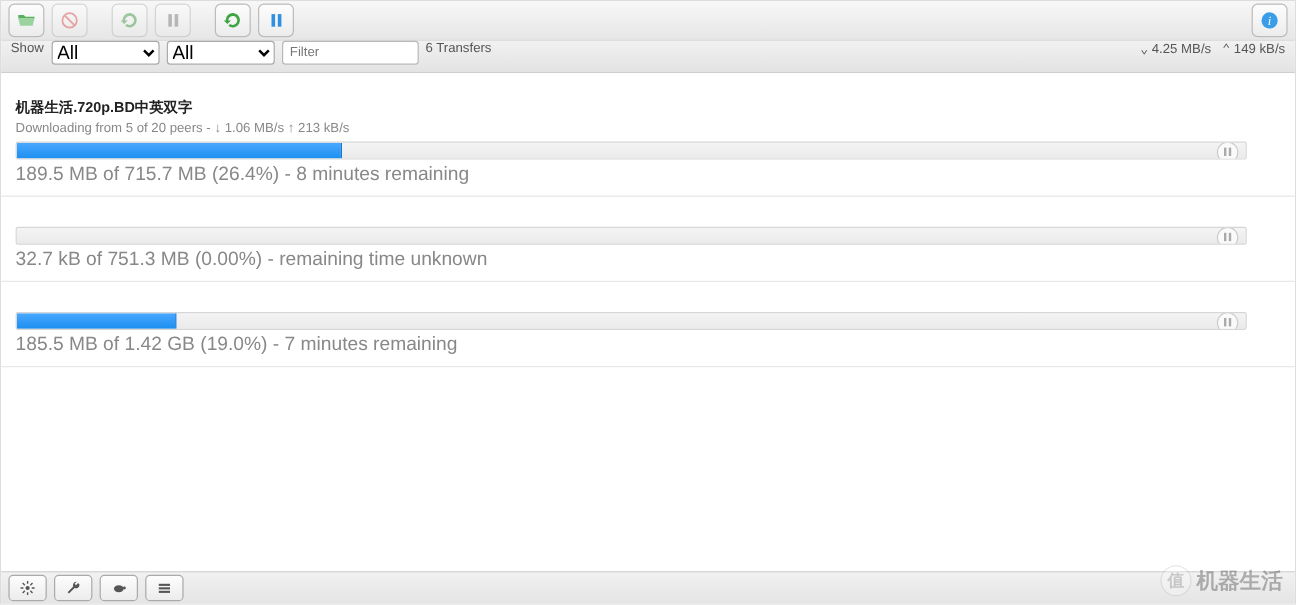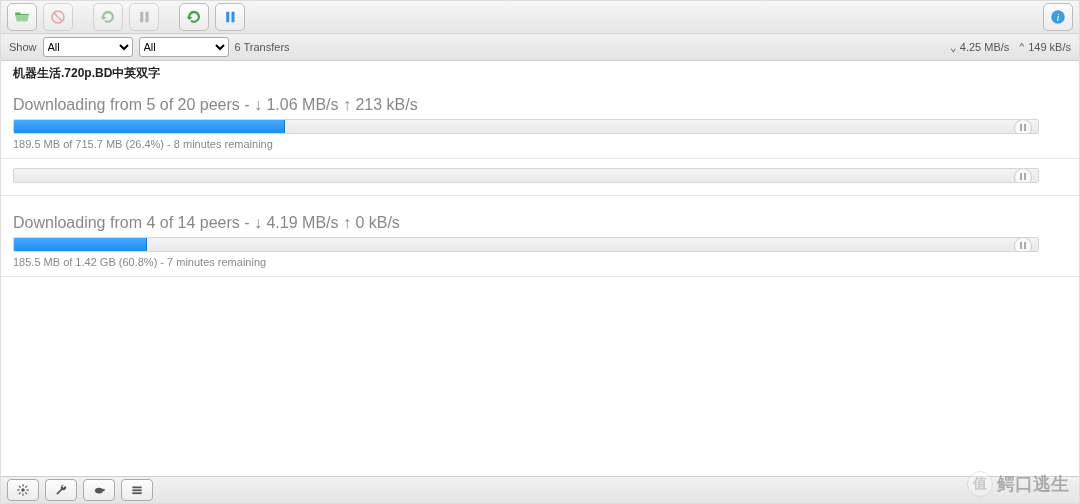--- a/index.html
+++ b/index.html
@@ -3,33 +3,33 @@
 <meta charset="utf-8">
 <style>
   html,body{margin:0;padding:0;font-family:"Lucida Grande","Helvetica Neue",Arial,sans-serif;font-size:12px;background:#fff;color:#333;height:504px;width:1080px;overflow:hidden}
   .app{display:flex;flex-direction:column;height:100%;border:1px solid #ddd;box-sizing:border-box;position:relative}
   .toolbar{height:32px;background:linear-gradient(#f7f7f7,#e6e6e6);border-bottom:1px solid #d0d0d0;display:flex;align-items:center;padding:0 6px;gap:6px}
   .tbtn{width:28px;height:26px;border:1px solid #bcbcbc;border-radius:5px;background:linear-gradient(#fdfdfd,#ececec);display:flex;align-items:center;justify-content:center;cursor:pointer}
   .tbtn svg{width:18px;height:18px}
   .tbtn.disabled{opacity:.55}
   .sep{width:8px}
   .info-btn{margin-left:auto}
-  .filterbar{height:26px;background:linear-gradient(#f1f1f1,#e3e3e3);border-bottom:1px solid #cfcfcf;display:flex;align-items:center;padding:0 8px;gap:6px;font-size:11px;color:#555}
-  .filterbar select{font-size:11px;height:20px;width:90px;border:1px solid #aaa;border-radius:3px;background:#fff}
+  .filterbar{height:26px;background:linear-gradient(#f1f1f1,#e3e3e3);border-bottom:1px solid #cfcfcf;display:flex;padding:0 8px;gap:6px;font-size:11px;color:#555}
+  .filterbar select{font-size:16px;height:20px;width:90px;border:1px solid #aaa;border-radius:3px;background:#fff}
   .filterbar input{font-size:11px;height:18px;width:100px;border:1px solid #b8b8b8;border-radius:3px;padding:0 6px;color:#888;background:#fff}
   .count{color:#555}
   .rates{margin-left:auto;color:#555;white-space:nowrap}
   .list{flex:1;overflow:auto;background:#fff}
-  .row{border-bottom:1px solid #e7e7e7;padding:4px 12px 8px 12px;position:relative}
+  .row{border-bottom:1px solid #e7e7e7;padding:20px 12px 8px 12px;position:relative}
   .title{font-weight:bold;font-size:12px;color:#222}
-  .sub{font-size:16px;color:#888;margin-top:14px}
+  .sub{font-size:11px;color:#888;margin-top:3px}
   .barWrap{height:13px;background:linear-gradient(#f4f4f4,#eaeaea);border:1px solid #d6d6d6;border-radius:2px;margin:5px 28px 4px 0;position:relative;overflow:hidden}
   .barFill{height:100%;background:linear-gradient(#49a8ff,#1d8ff0);border-right:1px solid #1178d6}
   .barFill.stalled{background:#f2f2f2;border-right:none}
-  .post{font-size:11px;color:#888}
+  .post{font-size:16px;color:#888}
   .pauseIcon{position:absolute;right:6px;top:50%;margin-top:-8px;width:16px;height:16px;border:1px solid #ccc;border-radius:50%;display:flex;align-items:center;justify-content:center;background:#fafafa}
   .pauseIcon span{display:inline-block;width:2px;height:7px;background:#aaa;margin:0 1px}
   .bottombar{height:26px;background:linear-gradient(#f1f1f1,#e4e4e4);border-top:1px solid #cfcfcf;display:flex;align-items:center;padding:0 6px;gap:6px}
   .bbtn{width:30px;height:20px;border:1px solid #aaa;border-radius:4px;background:linear-gradient(#fdfdfd,#ececec);display:flex;align-items:center;justify-content:center;cursor:pointer}
   .bbtn svg{width:14px;height:14px}
   .watermark{position:absolute;right:10px;bottom:6px;font-size:18px;font-weight:bold;color:#000;opacity:.28;display:flex;align-items:center;gap:4px;pointer-events:none}
   .watermark .badge{width:24px;height:24px;border-radius:50%;background:#fff;border:1px solid #aaa;display:flex;align-items:center;justify-content:center;font-size:14px;color:#666}
   .arrow{font-family:monospace}
 </style>
 </head>
@@ -79,20 +79,21 @@
           <circle cx="12" cy="12" r="9" fill="#3a9de8"></circle>
           <text x="12" y="17" text-anchor="middle" font-size="14" font-style="italic" fill="#fff" font-family="Georgia">i</text>
         </svg>
     </div>
   </div>
 
   <div class="filterbar">
     <span>Show</span>
     <select><option>All</option></select>
     <select><option>All</option></select>
+    <input placeholder="Filter" style="">
     <span class="count">6 Transfers</span>
     <span class="rates">
       <span class="arrow">⌄</span>
       <span>4.25 MB/s</span>
       &nbsp;
       <span class="arrow">⌃</span>
       <span>149 kB/s</span>
     </span>
   </div>
 
@@ -110,31 +111,31 @@
         <div class="post">189.5 MB of 715.7 MB (26.4%) - 8 minutes remaining</div>
       </div>
       <div class="row">
         <div class="barWrap">
           <div class="barFill stalled" style="width:0%"></div>
           <div class="pauseIcon">
             <span></span>
             <span></span>
           </div>
         </div>
+        <div class="post">32.7 kB of 751.3 MB (0.00%) - remaining time unknown</div>
       </div>
       <div class="row">
-        <div class="sub">Downloading from 4 of 14 peers - ↓ 4.19 MB/s ↑ 0 kB/s</div>
         <div class="barWrap">
           <div class="barFill" style="width:12.9%"></div>
           <div class="pauseIcon">
             <span></span>
             <span></span>
           </div>
         </div>
-        <div class="post">185.5 MB of 1.42 GB (60.8%) - 7 minutes remaining</div>
+        <div class="post">185.5 MB of 1.42 GB (19.0%) - 7 minutes remaining</div>
       </div>
     </div>
 
   <div class="bottombar">
     <div class="bbtn">
       <svg viewBox="0 0 24 24">
           <circle cx="12" cy="12" r="3" fill="#555"></circle>
           <g stroke="#555" stroke-width="2">
             <line x1="12" y1="2" x2="12" y2="6"></line>
             <line x1="12" y1="18" x2="12" y2="22"></line>
@@ -162,15 +163,15 @@
       <svg viewBox="0 0 24 24">
           <rect x="4" y="6" width="16" height="3" fill="#555"></rect>
           <rect x="4" y="11" width="16" height="3" fill="#555"></rect>
           <rect x="4" y="16" width="16" height="3" fill="#555"></rect>
         </svg>
     </div>
   </div>
 
   <div class="watermark">
     <span class="badge">值</span>
-    <span>鳄口逃生</span>
+    <span>机器生活</span>
   </div>
 </div>
 
 </body></html>

